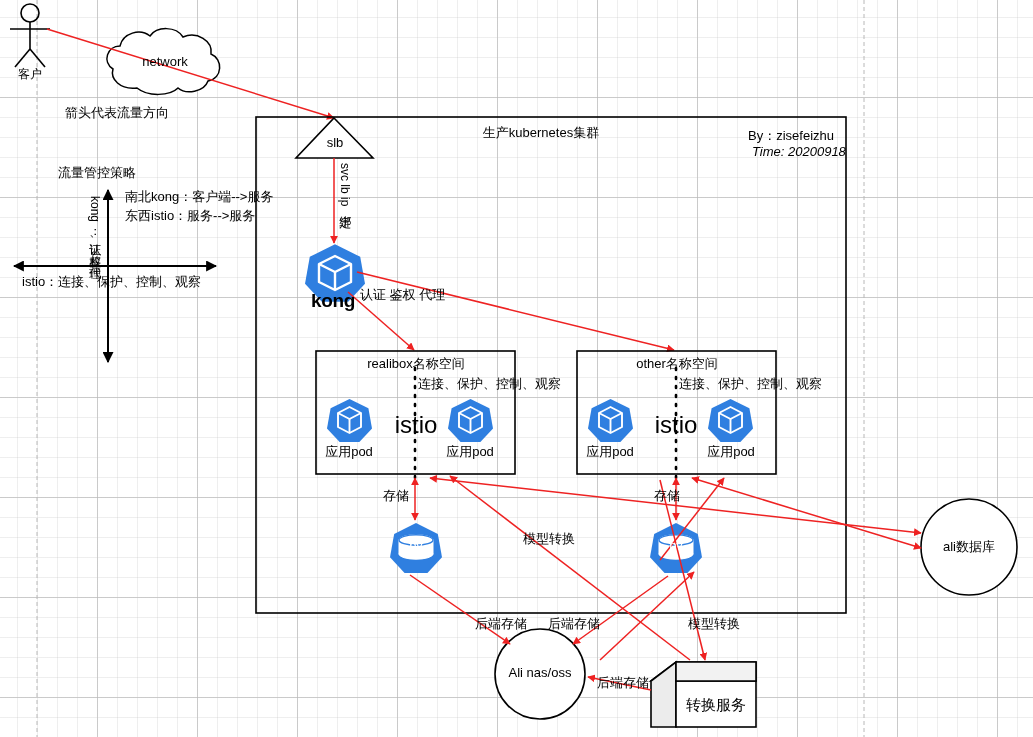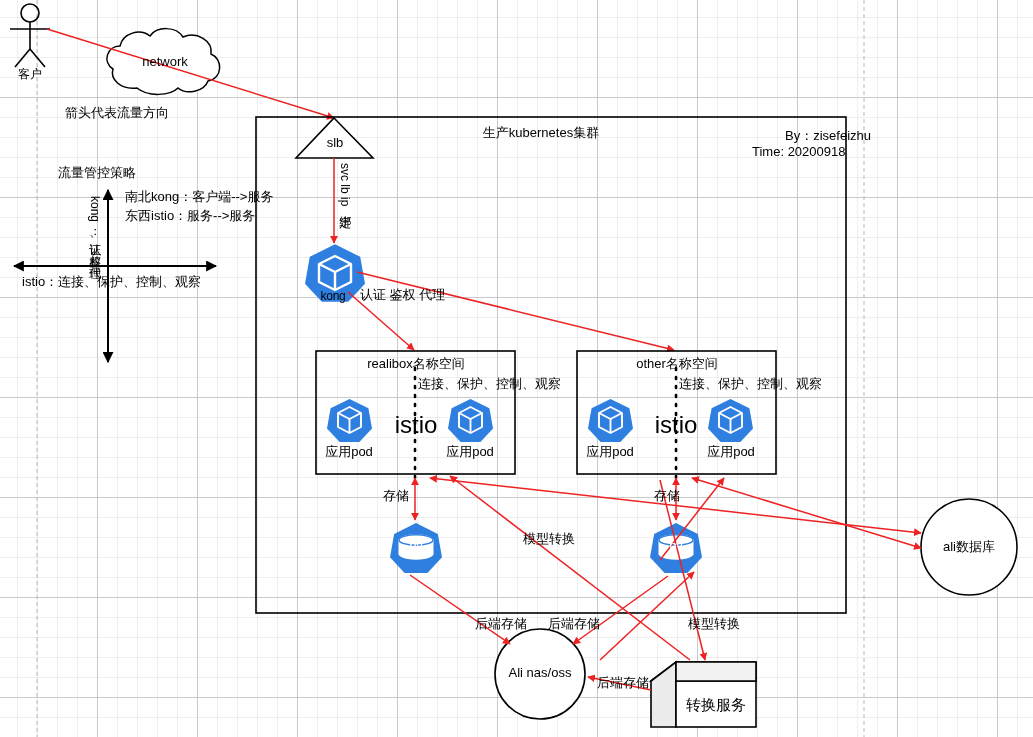--- a/index.html
+++ b/index.html
@@ -31,21 +31,21 @@
   .t12{font-size:12px;}
   .t14{font-size:12px;}
   .t15{font-size:15px;}
   .vert{
     writing-mode:vertical-rl;
     text-orientation:mixed;
     white-space:nowrap;
     line-height:1.1;
   }
   .kongword{
-    font-weight:normal;font-size:12px;letter-spacing:-0.3px;
+    font-weight:bold;font-size:19px;letter-spacing:-0.3px;
   }
   .istioword{font-size:24px;}
   .ctr{transform:translateX(-50%);text-align:right;}
 </style>
 </head>
 <body>
 
 <div id="canvas">
 
   <svg id="vec" viewBox="0 0 1033 737" xmlns="http://www.w3.org/2000/svg">
@@ -211,22 +211,22 @@
   <div class="lbl t13" style="left:125px;top:190px;">南北kong：客户端--&gt;服务</div>
   <div class="lbl t13" style="left:125px;top:209px;">东西istio：服务--&gt;服务</div>
 
   <div class="lbl t12 vert" style="left:88px;top:196px;">kong：认证、鉴权、代理。</div>
 
   <div class="lbl t13" style="left:22px;top:275px;">istio：连接、保护、控制、观察</div>
 
 
   <div class="lbl t13 ctr" style="left:541px;top:126px;">生产kubernetes集群</div>
 
-  <div class="lbl t13" style="left:785px;top:129px;">By：zisefeizhu</div>
-  <div class="lbl t13" style="left:752px;top:145px;">Time: 20200918</div>
+  <div class="lbl t13" style="left:748px;top:129px;">By：zisefeizhu</div>
+  <div class="lbl t13" style="left:752px;top:145px;font-style:italic;">Time: 20200918</div>
 
   <div class="lbl t13 ctr" style="left:335px;top:136px;">slb</div>
 
   <div class="lbl t12 vert" style="left:338px;top:163px;">svc  lb  ip绑定</div>
 
   <div class="lbl kongword ctr" style="left:333px;top:290px;">kong</div>
 
   <div class="lbl t13" style="left:360px;top:288px;">认证 鉴权 代理</div>
 
   <div class="lbl t13 ctr" style="left:416px;top:357px;">realibox名称空间</div>

